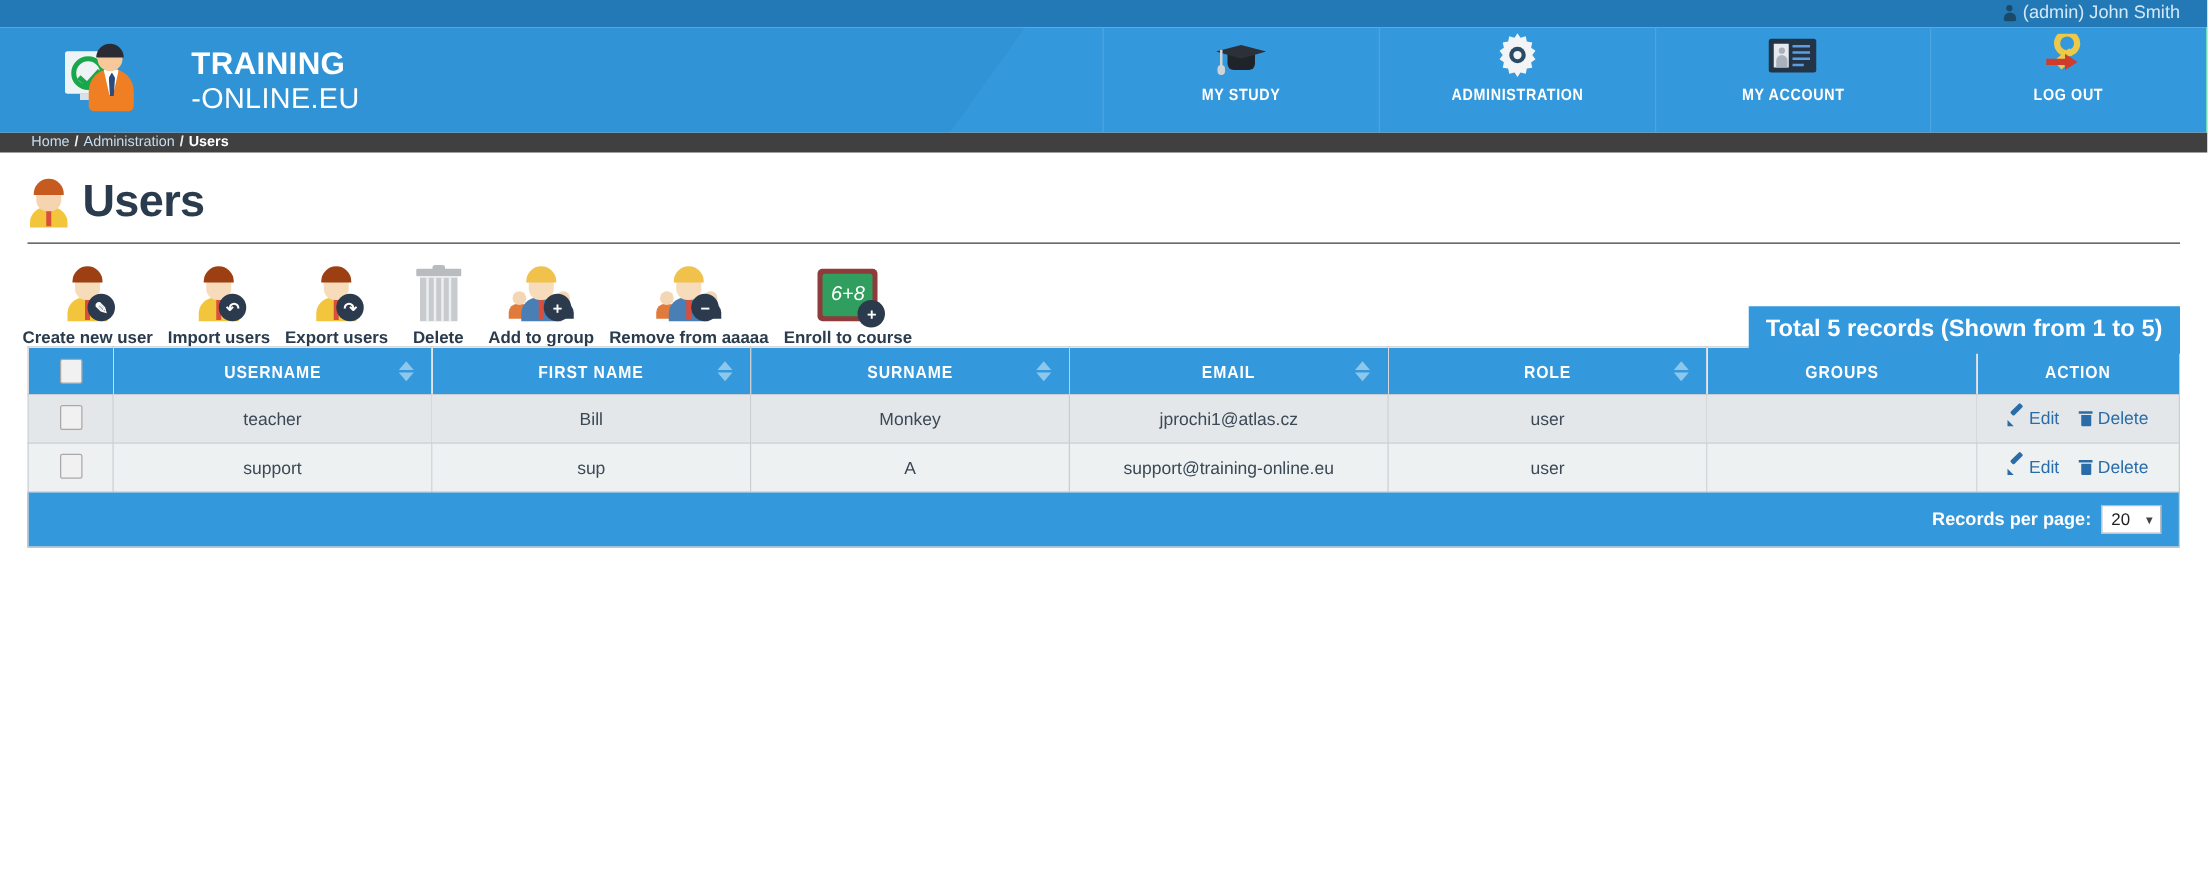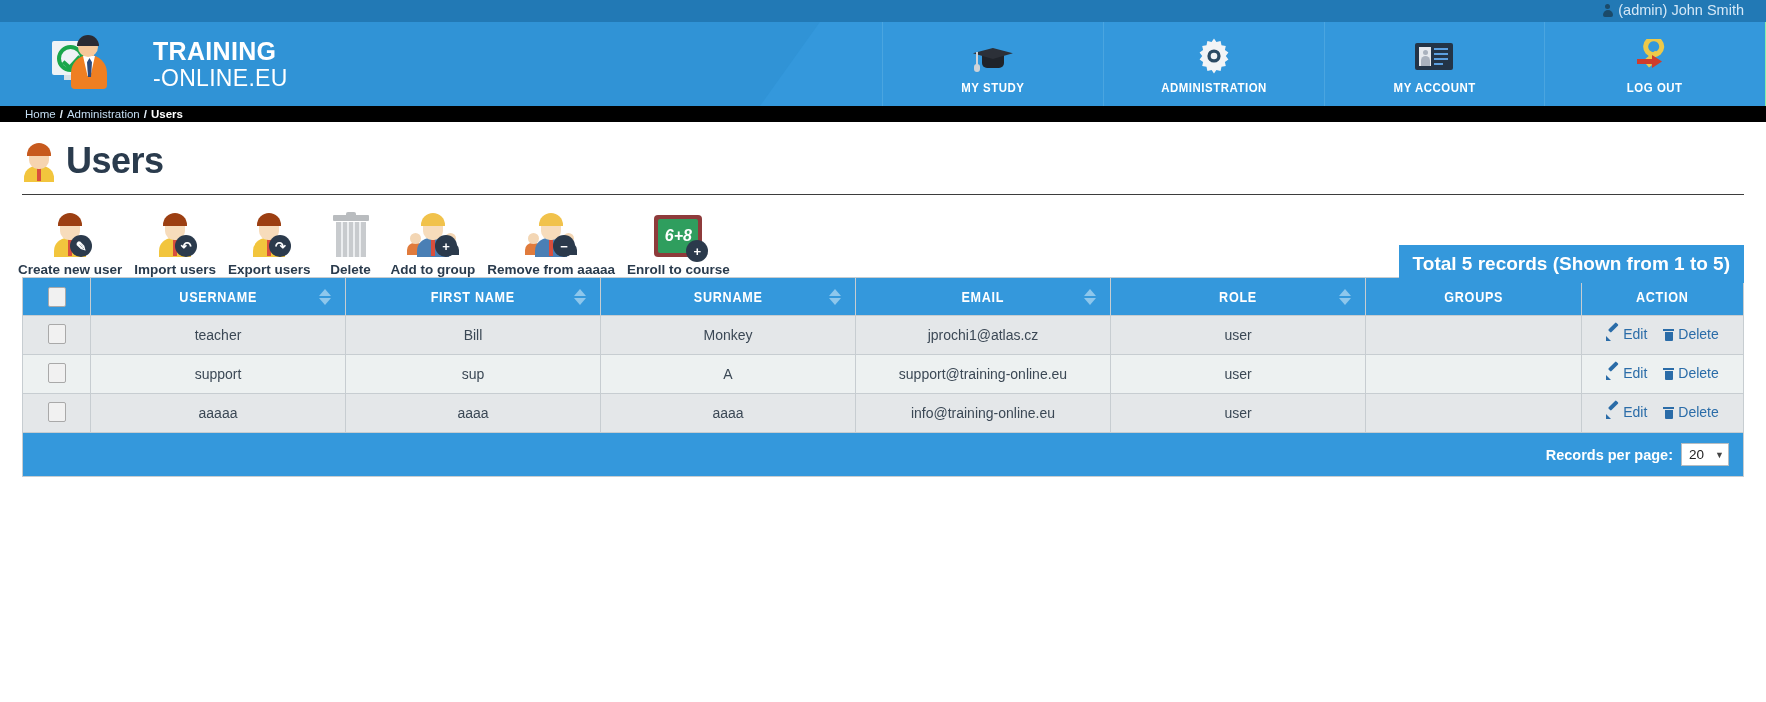--- a/index.html
+++ b/index.html
@@ -162,21 +162,21 @@
     align-items: stretch;
     flex: 1 1 auto;
   }
   .nav-item {
     position: relative;
     flex: 1 1 0;
     display: flex;
     flex-direction: column;
     align-items: center;
     justify-content: flex-start;
-    padding-top: 14px;
+    padding-top: 2px;
     cursor: pointer;
     border-left: 1px solid #4aa5e0;
   }
   .nav-item:last-child { border-right: 1px solid #86efac; }
   .nav-icon {
     height: 40px;
     display: flex;
     align-items: center;
     justify-content: center;
     position: relative;
@@ -252,21 +252,21 @@
     border-radius: 5px 5px 0 0; background: #a9b1bd;
   }
   .icn-card .l { position: absolute; left: 19px; height: 2.5px; background: #5b9fe0; }
 
   
   .icn-key { position: relative; width: 42px; height: 34px; }
 
   
   .breadcrumb {
     height: 16px;
-    background: #000000;
+    background: #404040;
     color: #bcd9ef;
     font-size: 11.5px;
     display: flex;
     align-items: center;
     padding-left: 25px;
     gap: 4px;
   }
   .breadcrumb a { color: #c4ddf2; text-decoration: none; cursor: pointer; }
   .breadcrumb .sep { color: #e6f1fa; font-weight: bold; }
   .breadcrumb .cur { color: #ffffff; font-weight: bold; }
@@ -357,21 +357,21 @@
   .trash .knob { position: absolute; left: 13px; top: -1px; width: 10px; height: 4px; background: #b9bcbf; border-radius: 2px 2px 0 0; }
   .trash .can { position: absolute; left: 3px; top: 9px; width: 30px; height: 35px; background: #c8cbce; }
   .trash .can i { position: absolute; top: 0; width: 2px; height: 35px; background: #eceef0; }
   .board-icon {
     position: relative; width: 48px; height: 42px;
     background: #8e3b3b; border-radius: 4px; padding: 4px;
   }
   .board-icon .inner {
     width: 100%; height: 100%; background: #2f9e5e; border-radius: 2px;
     display: flex; align-items: center; justify-content: center;
-    color: #ffffff; font-size: 16px; font-weight: bold; font-style: italic;
+    color: #ffffff; font-size: 16px; font-weight: normal; font-style: italic;
   }
 
   
   .table-zone { margin: 0 22px 0 22px; position: relative; }
   .records-badge {
     position: absolute;
     right: 0;
     top: -32px;
     background: #3498dc;
     color: #ffffff;
@@ -839,39 +839,20 @@
             <span>Edit</span>
           </a>
           <a class="act-link">
             <span class="trash-sm"></span>
             <span>Delete</span>
           </a>
         </td>
       </tr>
 
 
-      <tr>
-        <td><span class="row-check"></span></td>
-        <td>aaaaa</td>
-        <td>aaaa</td>
-        <td>aaaa</td>
-        <td>info@training-online.eu</td>
-        <td>user</td>
-        <td></td>
-        <td>
-          <a class="act-link">
-            <span class="pencil"></span>
-            <span>Edit</span>
-          </a>
-          <a class="act-link">
-            <span class="trash-sm"></span>
-            <span>Delete</span>
-          </a>
-        </td>
-      </tr>
 
     </tbody>
   </table>
 
   <div class="grid-footer">
     <span class="rpp-label">Records per page:</span>
     <div class="rpp-select">
       <span>20</span>
       <span class="caret">▼</span>
     </div>

